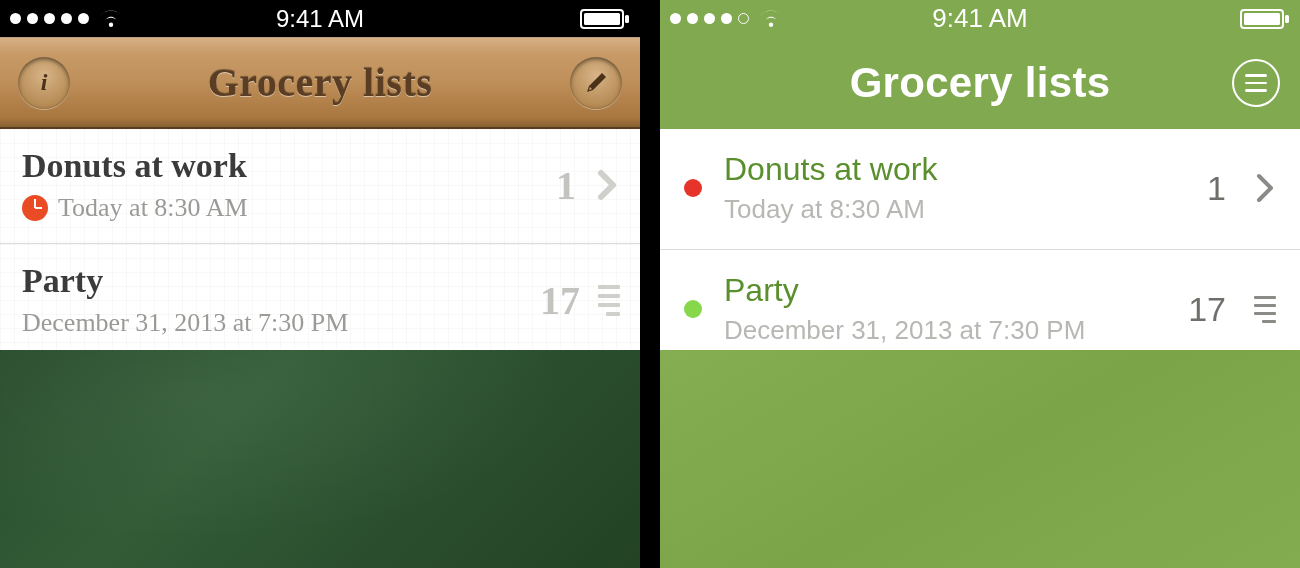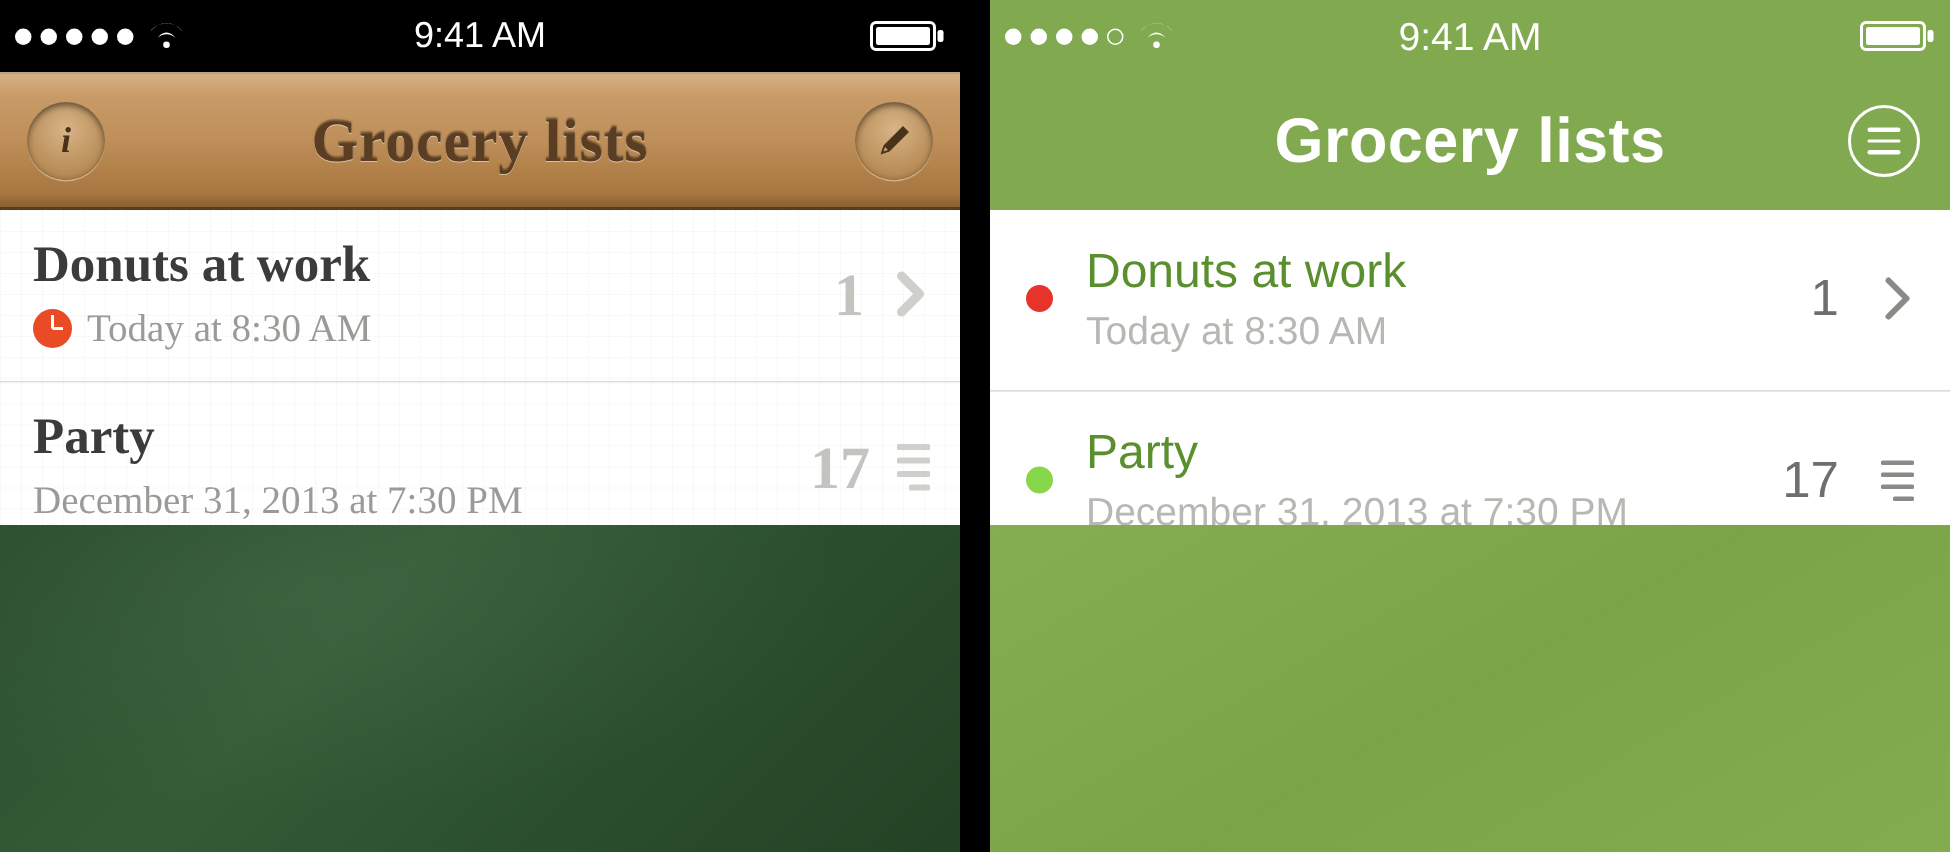--- a/index.html
+++ b/index.html
@@ -6,21 +6,21 @@
   html, body { width: 1300px; height: 568px; font-family: -apple-system, "Helvetica Neue", Helvetica, Arial, sans-serif; }
   body { display: flex; background: #000; }
 
   .phone { position: relative; height: 568px; flex-shrink: 0; }
   .phone-left { width: 640px; }
   .phone-right { width: 640px; }
   .gap { width: 20px; background: #000; height: 568px; }
 
   
   .status-bar {
-    height: 48px;
+    height: 37px;
     display: flex;
     align-items: center;
     padding: 0 10px;
     font-size: 24px;
     font-weight: 500;
     position: relative;
   }
   .status-left { display: flex; align-items: center; gap: 8px; }
   .status-time { position: absolute; left: 0; right: 0; text-align: center; pointer-events: none; }
   .status-right { margin-left: auto; display: flex; align-items: center; }

